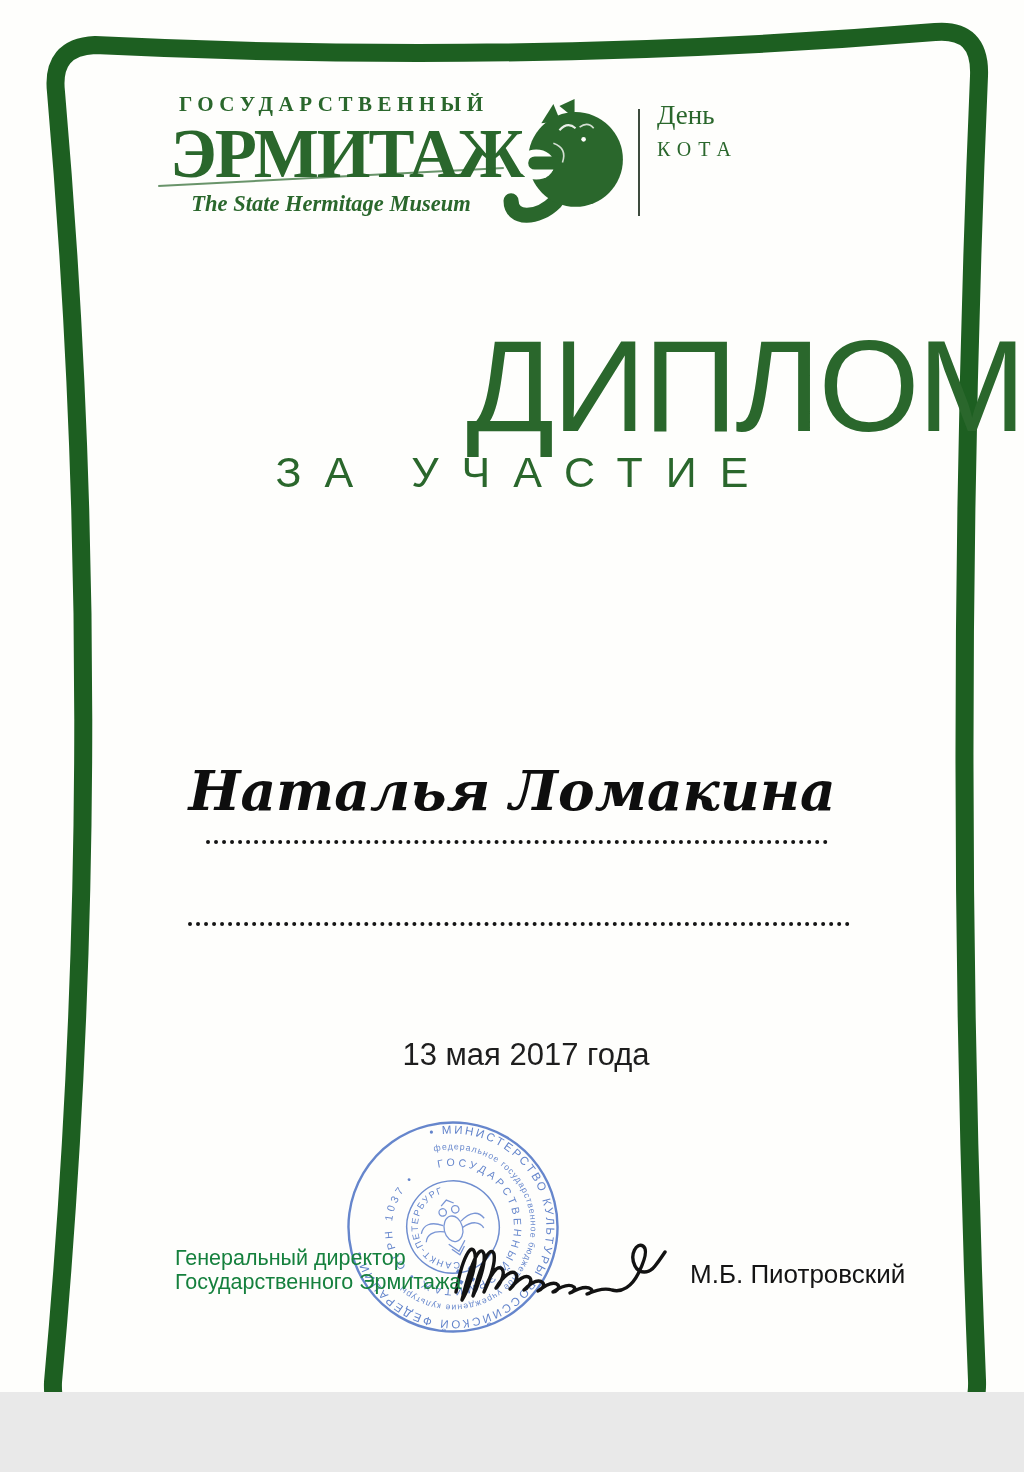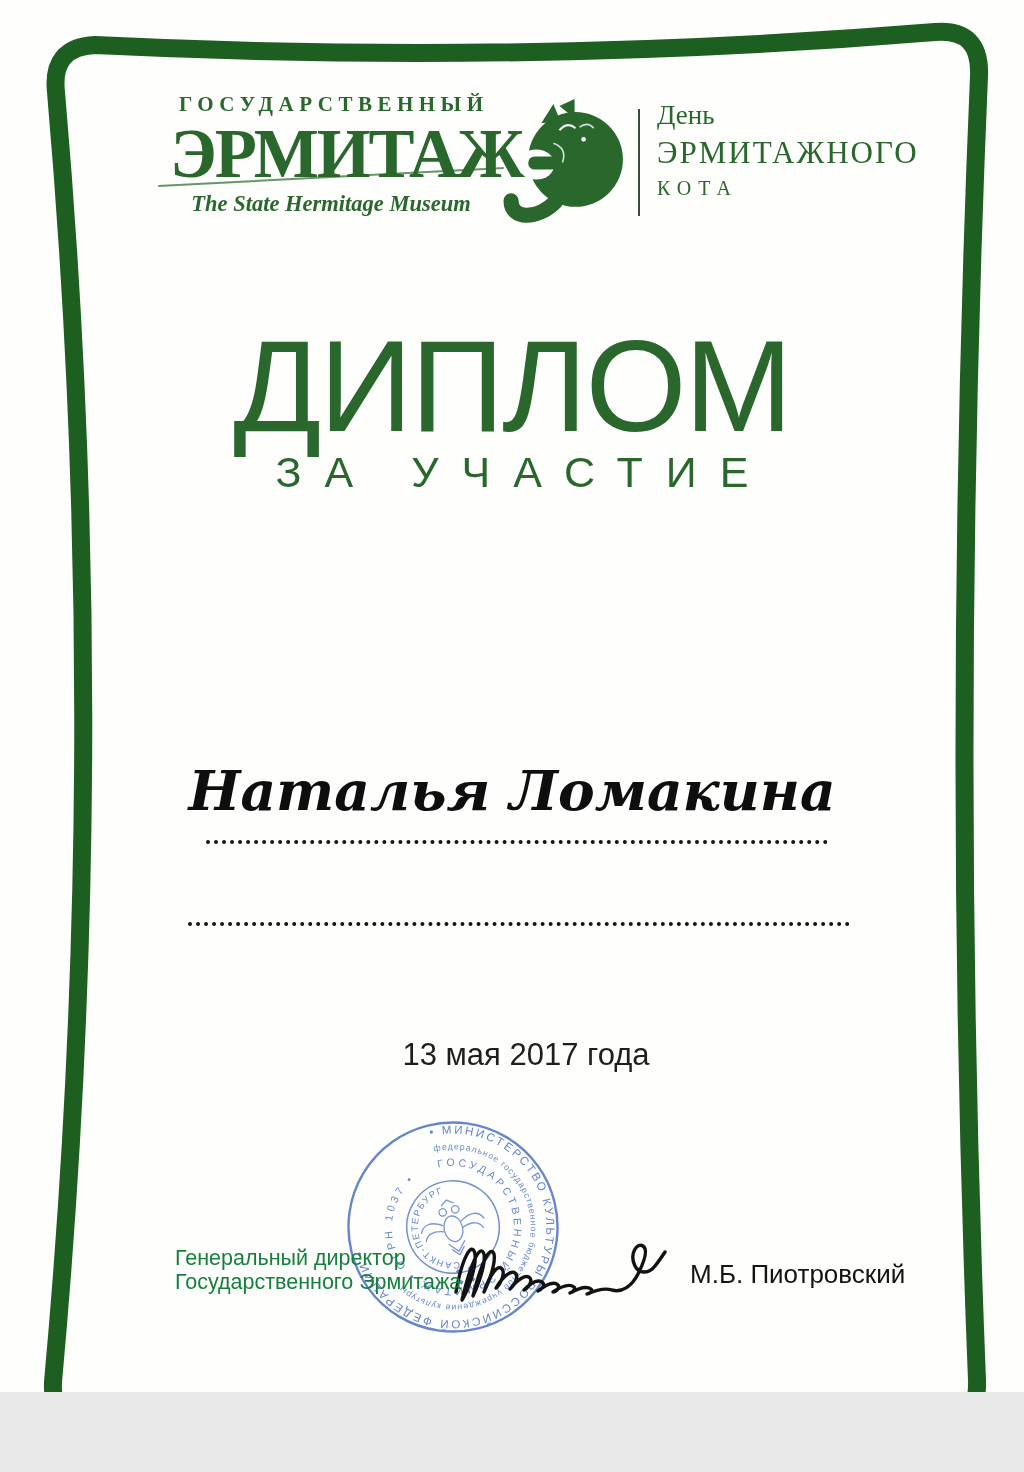--- a/index.html
+++ b/index.html
@@ -23,21 +23,21 @@
   .museum-sub{font-family:"Liberation Serif",serif;font-style:italic;font-size:22.5px;font-weight:600;margin-top:2px;white-space:nowrap;}
   .engrave{position:absolute;left:-12px;top:84px;width:346px;height:2px;background:var(--green);opacity:.7;transform:rotate(-3deg);}
   .cat{position:absolute;left:503px;top:97px;width:133px;height:133px;}
   .hdr-divider{position:absolute;left:638px;top:109px;width:2px;height:107px;background:#3d4b3d;}
   .event{position:absolute;left:657px;top:101px;color:var(--green);font-family:"Liberation Serif",serif;line-height:1.1;}
   .event-day{font-size:27px;margin-bottom:5px;}
   .event-l2{font-size:31px;letter-spacing:2px;white-space:nowrap;}
   .event-l3{font-size:20px;letter-spacing:7px;margin-top:7px;}
 
   
-  .title-main{position:absolute;left:0;width:100%;top:320px;text-align:center;
+  .title-main{position:absolute;left:0;width:100%;top:320px;text-align:right;
     color:var(--green);font-size:130px;line-height:1.02;letter-spacing:-2px;font-weight:400;}
   .title-sub{position:absolute;left:0;width:100%;top:450px;text-align:center;
     color:var(--green);font-size:43px;line-height:1.05;letter-spacing:23px;text-indent:23px;font-weight:400;}
   .desc{position:absolute;left:0;width:100%;top:521px;text-align:center;
     color:var(--green);font-size:31px;line-height:39px;font-weight:400;}
 
   
   .script{font-family:"DejaVu Serif","Liberation Serif",serif;font-style:italic;font-weight:700;color:#0e0e0e;}
   .name{position:absolute;left:0;width:100%;top:758px;text-align:center;font-size:55px;line-height:1.2;}
   .school{position:absolute;left:0;width:100%;top:848px;text-align:center;font-size:55px;line-height:1.2;}
@@ -88,21 +88,20 @@
     <path d="M56,33 q8,-9 16,-2" stroke="#fefefc" stroke-width="2" fill="none" opacity="0.9"></path>
     <path d="M76,30 q8,-6 14,1" stroke="#fefefc" stroke-width="1.6" fill="none" opacity="0.8"></path>
     <circle cx="80" cy="42" r="2.3" fill="#fefefc"></circle>
     <path d="M50,46 q14,5 9,19" stroke="#fefefc" stroke-width="1.6" fill="none" opacity="0.8"></path>
   </svg>
 
   <div class="hdr-divider"></div>
 
   <div class="event">
     <div class="event-day">День</div>
-    <div class="event-l2">ЭРМИТАЖНОГО</div>
     <div class="event-l3">КОТА</div>
   </div>
 
   <div class="title-main">ДИПЛОМ</div>
   <div class="title-sub">ЗА УЧАСТИЕ</div>
 
 
   <div class="name script">Наталья Ломакина</div>
   <div class="dotline dot1"></div>
   <div class="dotline dot2"></div>

